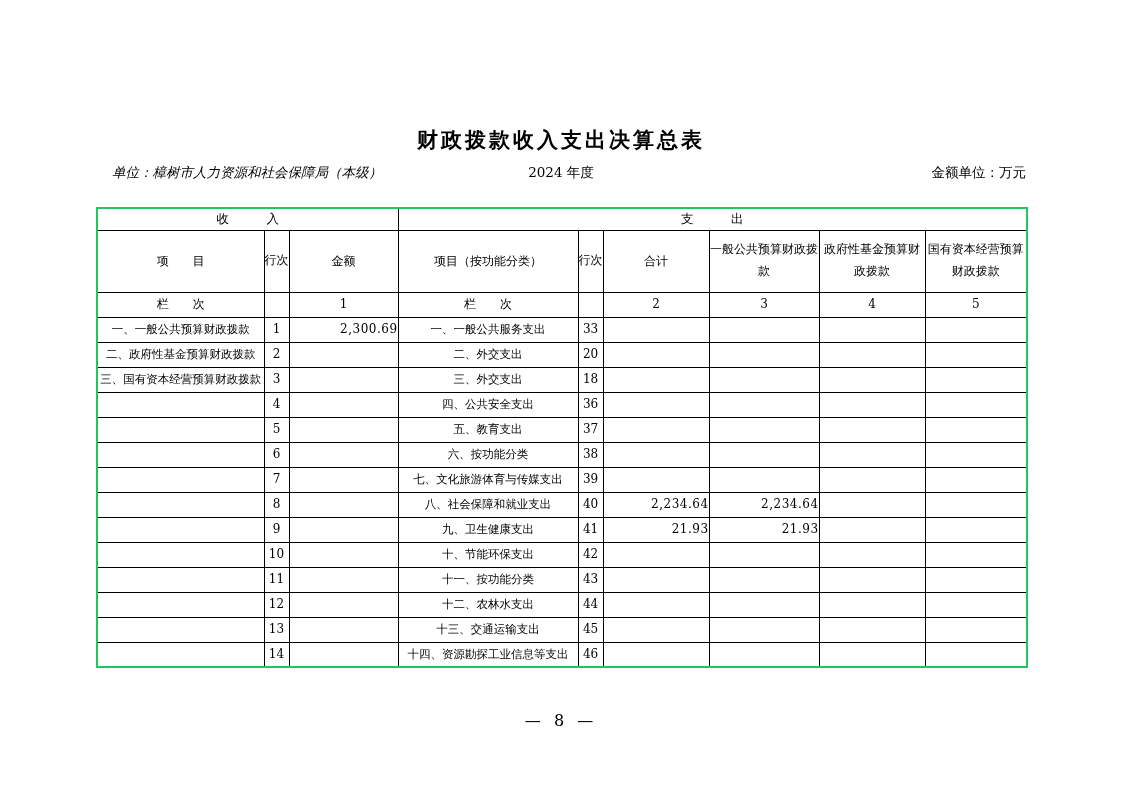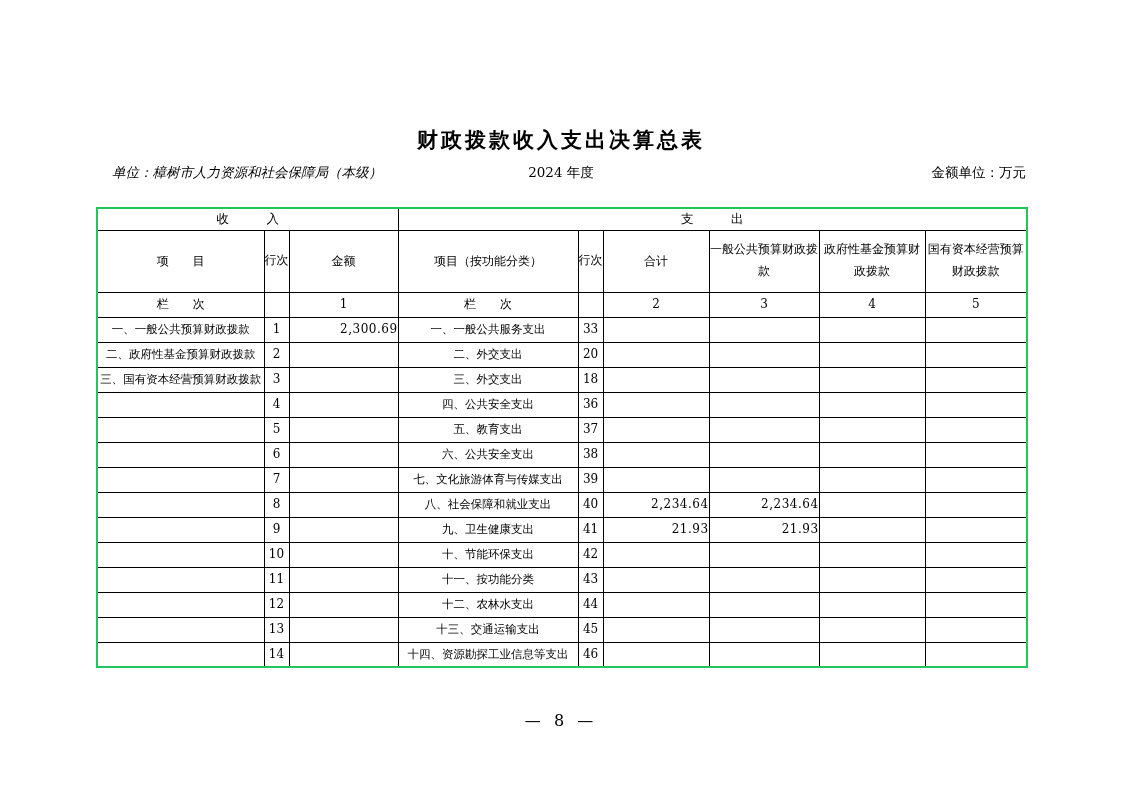--- a/index.html
+++ b/index.html
@@ -160,21 +160,21 @@
           <td class="center">37</td>
           <td class="num"></td>
           <td class="num"></td>
           <td class="num"></td>
           <td class="num"></td>
         </tr>
         <tr>
           <td class="item"></td>
           <td class="center">6</td>
           <td class="num"></td>
-          <td class="item">六、公共安全支出</td>
+          <td class="item">六、按功能分类</td>
           <td class="center">38</td>
           <td class="num"></td>
           <td class="num"></td>
           <td class="num"></td>
           <td class="num"></td>
         </tr>
         <tr>
           <td class="item"></td>
           <td class="center">7</td>
           <td class="num"></td>

